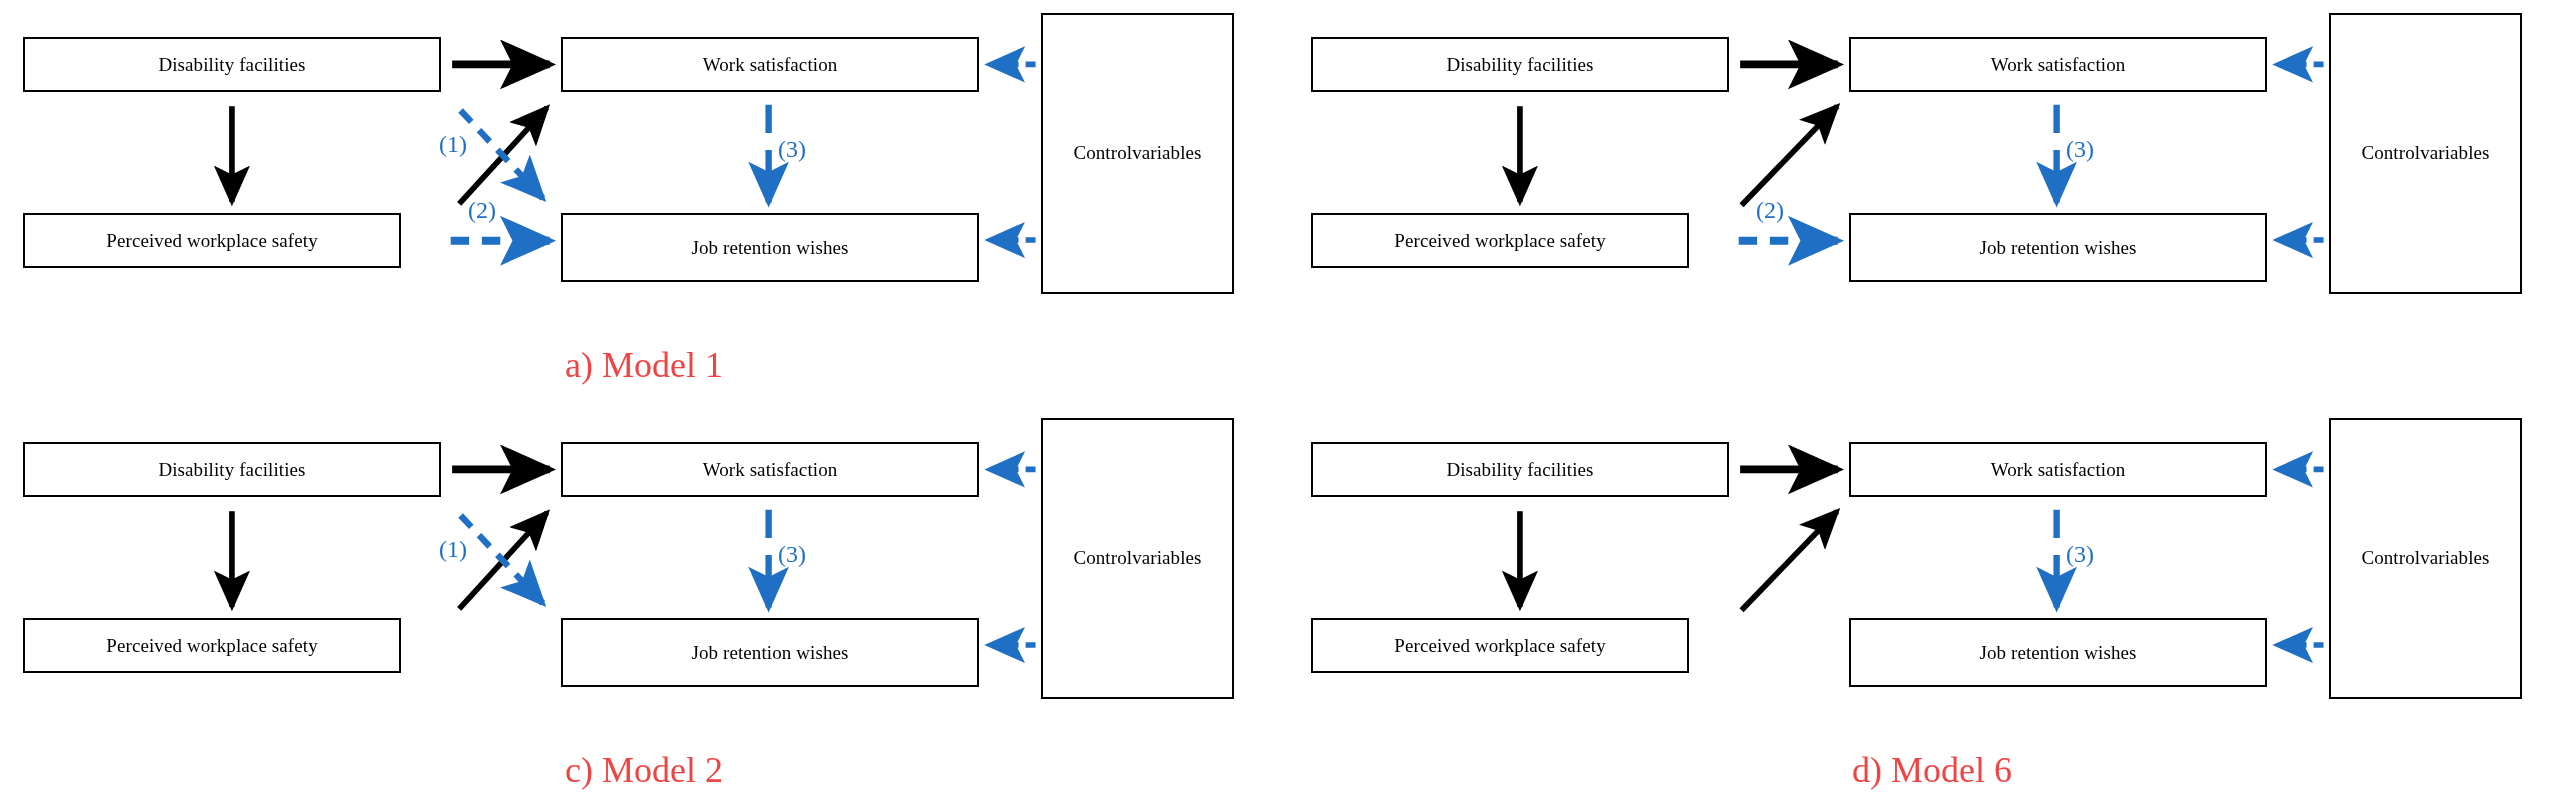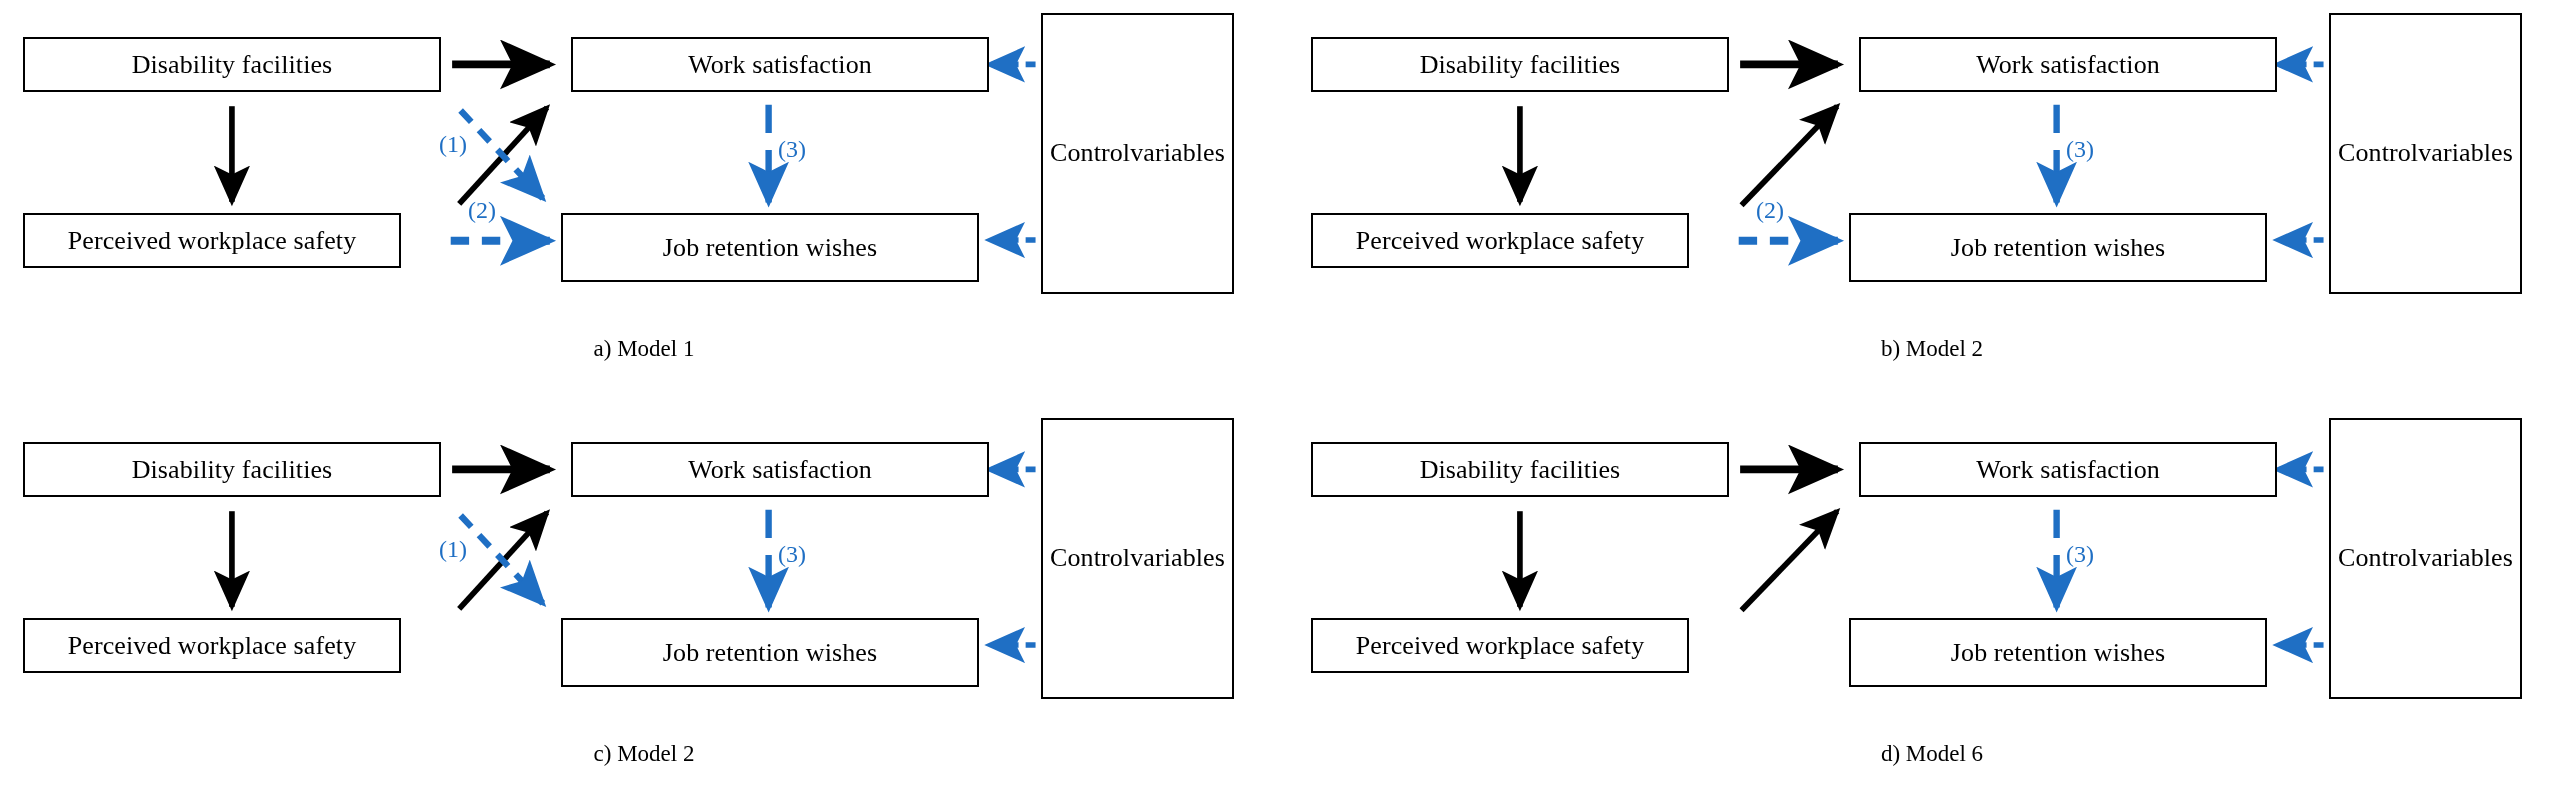--- a/index.html
+++ b/index.html
@@ -26,27 +26,27 @@
   .stage{position:absolute;left:0;top:0;width:1288px;height:405px;}
 
   
   .node{
     position:absolute;
     box-sizing:border-box;
     border:2.1px solid #000;
     background:#fff;
     display:flex;align-items:center;justify-content:center;
     text-align:center;
-    font-size:26px;
+    font-size:19px;
     line-height:1.15;
     letter-spacing:0.1px;
     z-index:4;
   }
   .node.n-df{left:23px;  top:37px;  width:418px; height:55px;}
-  .node.n-ws{left:561px; top:37px;  width:418px; height:55px;margin-left:10px;}
+  .node.n-ws{left:561px; top:37px;  width:418px; height:55px;}
   .node.n-pws{left:23px; top:213px; width:378px; height:55px;}
   .node.n-jrw{left:561px;top:213px; width:418px; height:69px;}
   .node.n-cv{left:1041px;top:12.8px;  width:193px; height:281px; flex-direction:row;}
   .node.n-cv .cv-l{display:block;}
 
   
   .arrows{position:absolute;left:0;top:0;width:1288px;height:405px;z-index:3;overflow:visible;}
 
   
   .hlabel{
@@ -55,24 +55,24 @@
     font-size:24px;
     font-family:"Liberation Serif","DejaVu Serif",serif;
     z-index:6;
     white-space:nowrap;
   }
 
   
   .caption{
     position:absolute;
     left:0;width:1288px;
-    top:336px;
+    top:344px;
     text-align:center;
-    font-size:23px;
-    color:#000000;
+    font-size:36px;
+    color:#ef4444;
     z-index:5;
   }
 </style>
 </head>
 <body>
 
 <div id="grid">
 
   <div class="panel p-a">
     <div class="stage">
@@ -163,21 +163,20 @@
           <span>Job retention wishes</span>
         </div>
       <div class="node n-cv">
         <span class="cv-l">Control</span>
         <span class="cv-l">variables</span>
       </div>
 
       <div class="hlabel" style="left:468px;top:197px;">(2)</div>
       <div class="hlabel" style="left:778px;top:136px;">(3)</div>
 
-      <div class="caption">b) Model 2</div>
     </div>
   </div>
 
   <div class="panel p-c">
     <div class="stage">
 
       <svg class="arrows" viewBox="0 0 1818 572">
         <defs>
           <marker id="ab-c" markerWidth="9" markerHeight="9" refX="6.4" refY="3.2" orient="auto">
             <path d="M0,0 L7.2,3.2 L0,6.4 L1.6,3.2 Z" fill="#000"></path>

